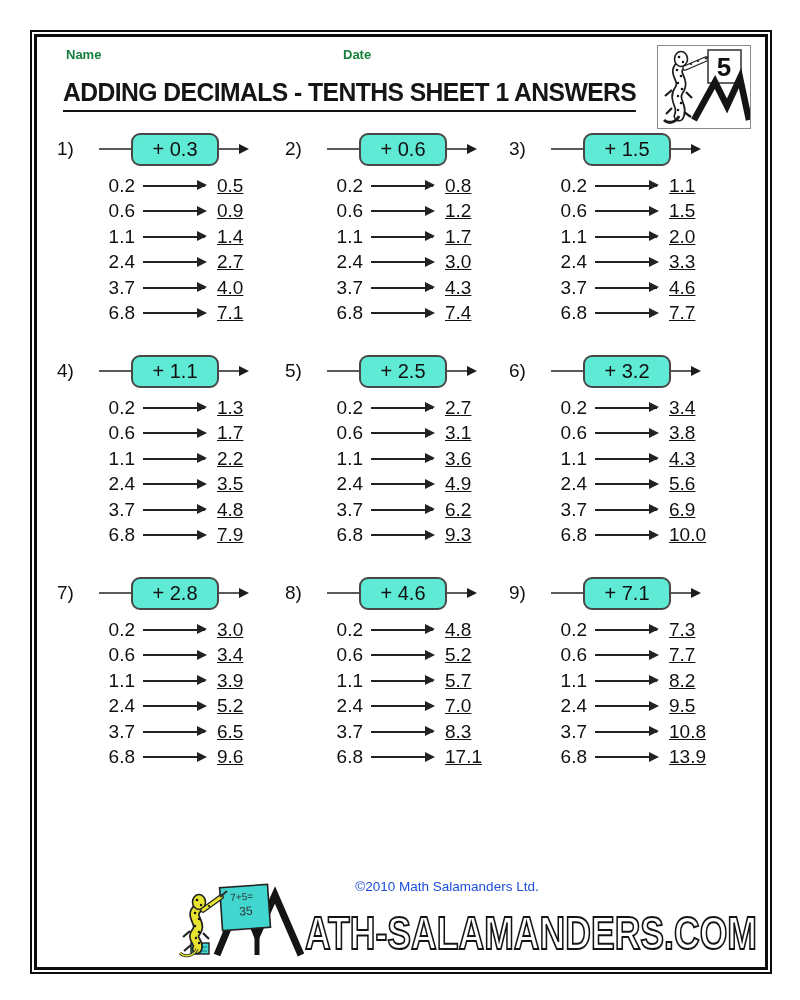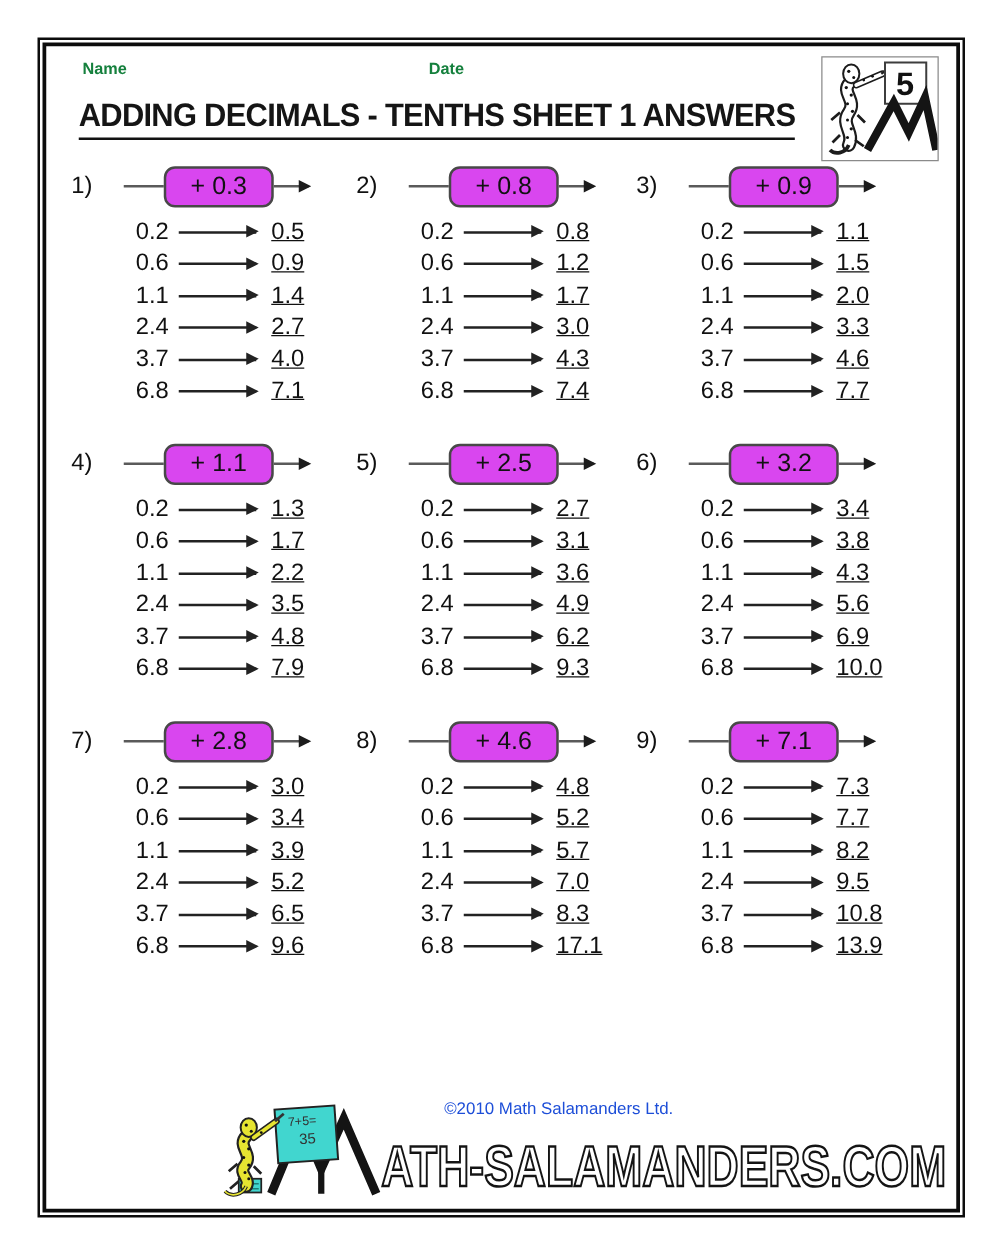--- a/index.html
+++ b/index.html
@@ -24,21 +24,21 @@
                 transform:scaleX(0.95); transform-origin:left center; white-space:nowrap;
                 border-bottom:2px solid #111; padding-bottom:2px; color:#151515; }
 
   .grid { margin:17px 0 0 20px; display:grid; grid-template-columns:228px 224px 218px;
           grid-auto-rows:200px; row-gap:22px; }
 
   .phead { display:flex; align-items:center; height:40px; }
   .pnum { width:30px; font-size:19px; flex:none; }
   .machine { display:flex; align-items:center; margin-left:12px; }
   .inline-line { width:32px; height:2px; background:#5a5a5a; flex:none; }
-  .rule-box { width:88px; height:33px; background:#d946ef; border:2px solid #484848;
+  .rule-box { width:88px; height:33px; background:#5eead4; border:2px solid #484848;
               border-radius:9px; display:flex; align-items:center; justify-content:center;
               font-size:20px; color:#111; flex:none; }
   .arrow { position:relative; height:2px; background:#222; flex:none; }
   .arrow::after { content:''; position:absolute; right:-2px; top:-4.5px; width:0; height:0;
                   border-top:5.5px solid transparent; border-bottom:5.5px solid transparent;
                   border-left:10px solid #222; }
   .machine .arrow { width:28px; background:#5a5a5a; }
   .machine .arrow::after { border-left-color:#1c1c1c; }
 
   .rows { margin-top:4px; }
@@ -149,21 +149,21 @@
   </div>
 </div>
   </section>
 
   <section class="problem">
     <div class="phead">
       <span class="pnum">2)</span>
       <span class="machine">
         <span class="inline-line"></span>
         <span class="rule-box">
-          <span class="rule-text">+ 0.8</span>
+          <span class="rule-text">+ 0.6</span>
         </span>
         <span class="arrow"></span>
       </span>
     </div>
     <div class="rows">
   <div class="vrow">
     <span class="vin">0.2</span>
     <span class="arrow"></span>
     <span class="vout">0.8</span>
   </div>
@@ -199,21 +199,21 @@
   </div>
 </div>
   </section>
 
   <section class="problem">
     <div class="phead">
       <span class="pnum">3)</span>
       <span class="machine">
         <span class="inline-line"></span>
         <span class="rule-box">
-          <span class="rule-text">+ 0.9</span>
+          <span class="rule-text">+ 1.5</span>
         </span>
         <span class="arrow"></span>
       </span>
     </div>
     <div class="rows">
   <div class="vrow">
     <span class="vin">0.2</span>
     <span class="arrow"></span>
     <span class="vout">1.1</span>
   </div>

